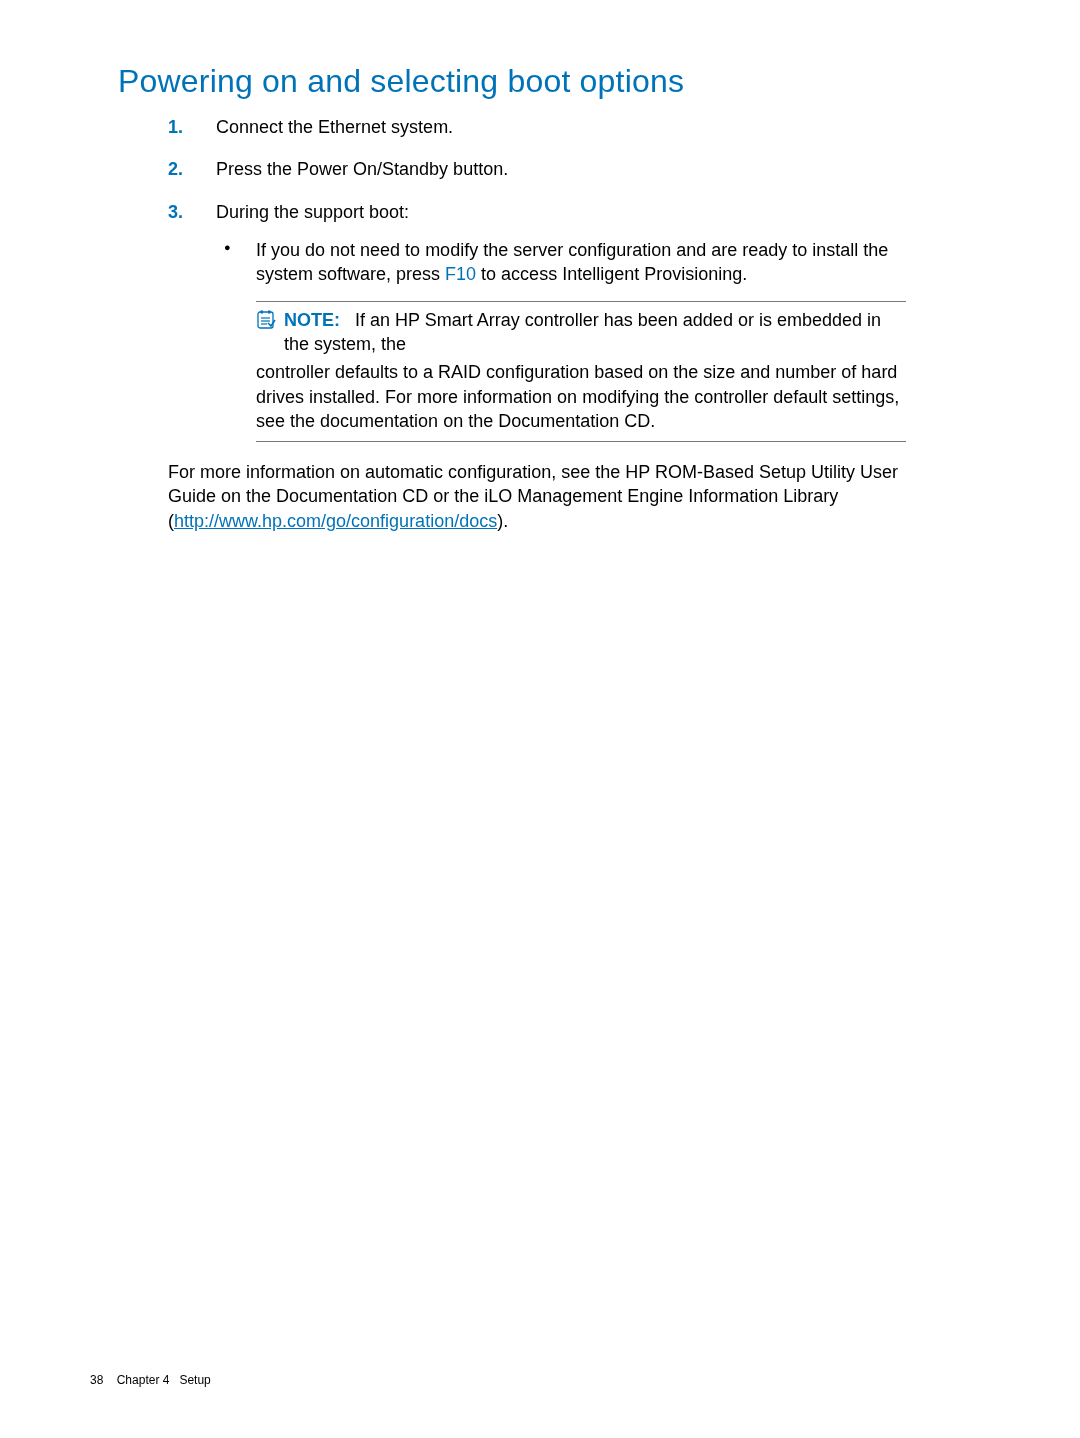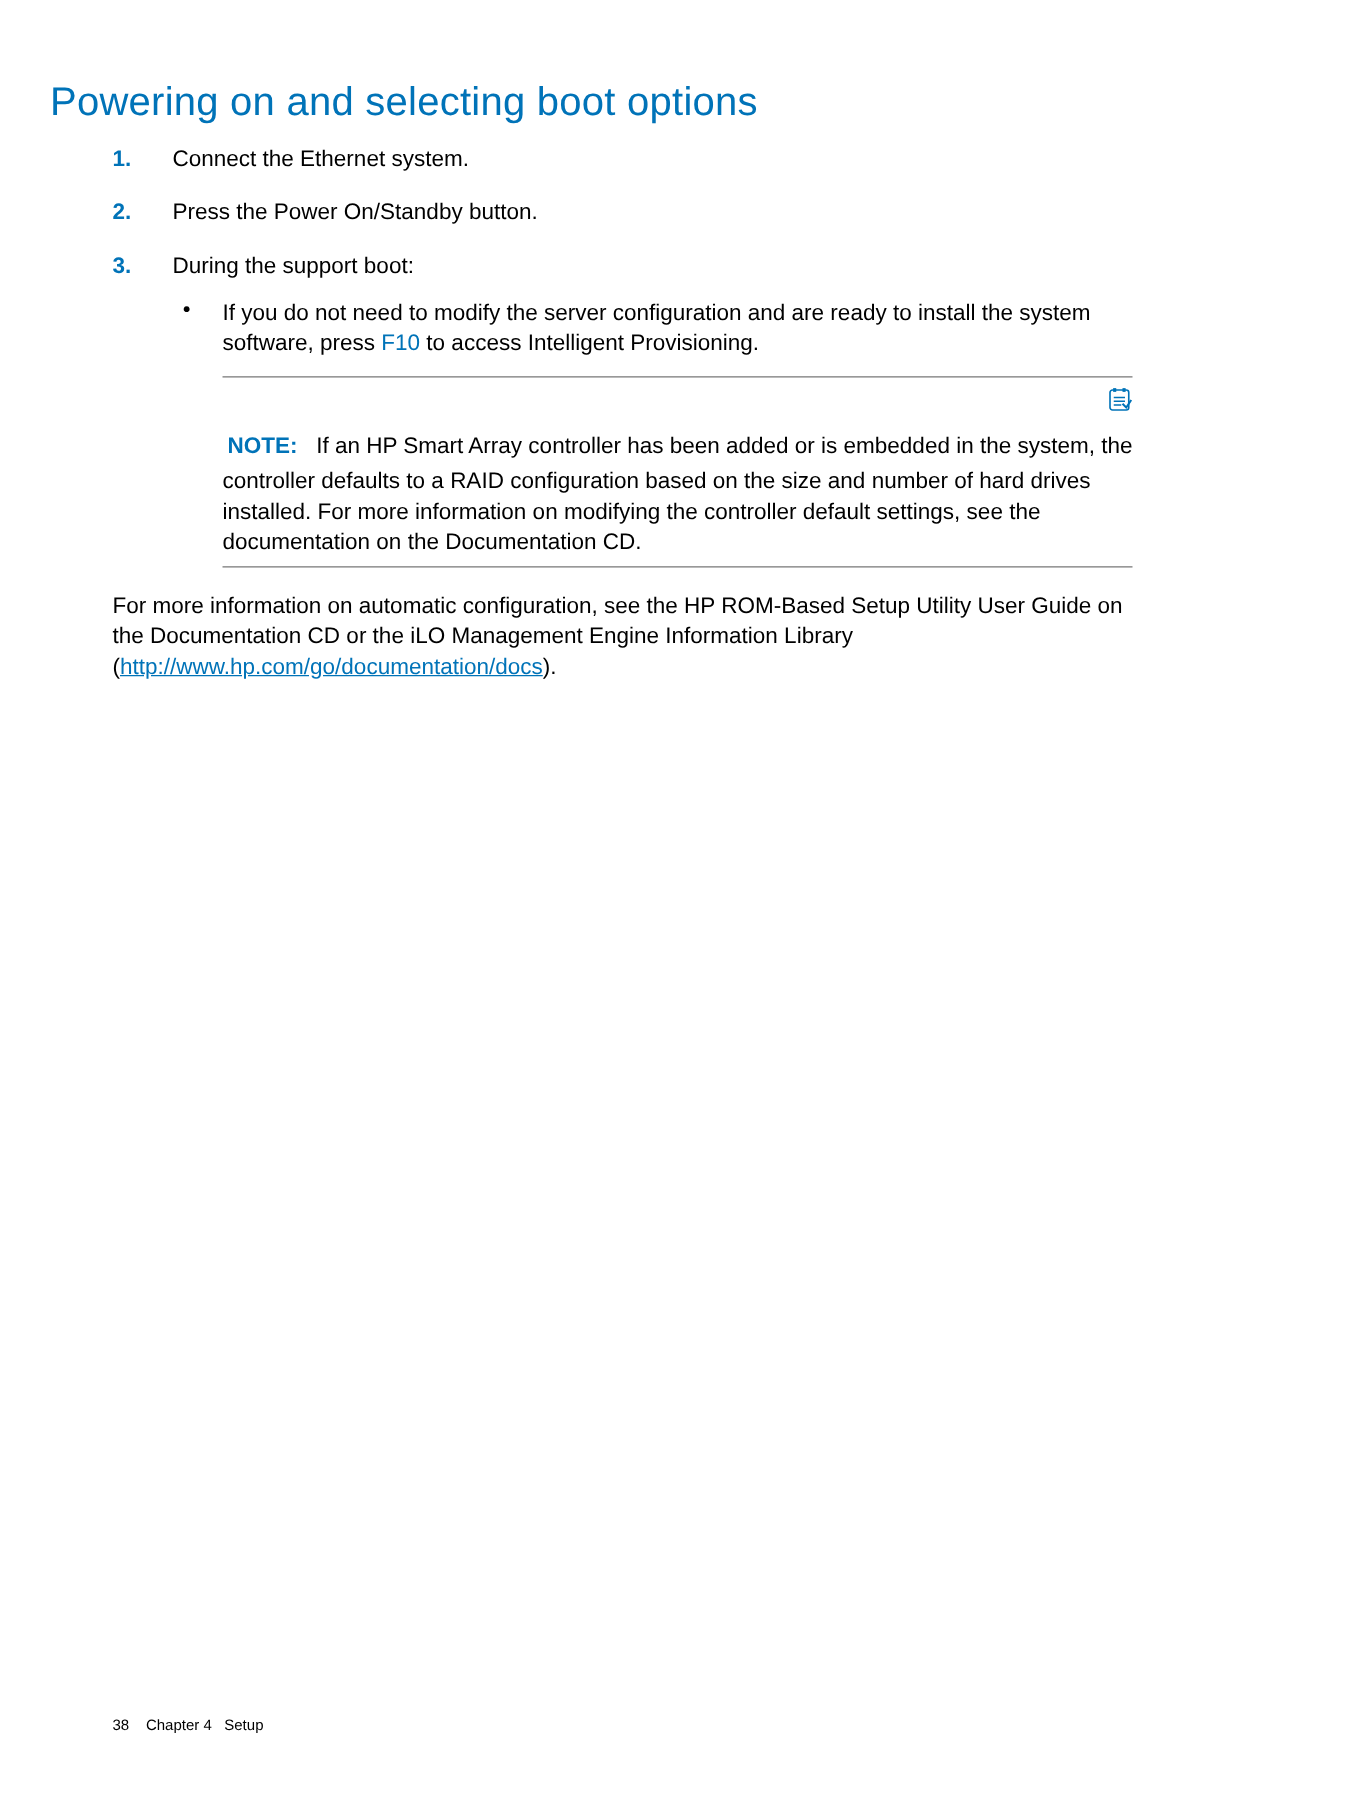--- a/index.html
+++ b/index.html
@@ -10,21 +10,21 @@
     height: 1438px;
     background: #fff;
     font-family: Arial, Helvetica, sans-serif;
     font-size: 18px;
     color: #000;
     line-height: 1.35;
   }
   .page {
     width: 996px;
     height: 1438px;
-    padding: 60px 90px 50px 40px;
+    padding: 60px 90px 50px 118px;
     position: relative;
   }
   h2.section {
     color: #0073b8;
     font-weight: 400;
     font-size: 32px;
     margin: 0 0 12px 0;
     letter-spacing: 0.2px;
   }
   h2.section.second {
@@ -70,23 +70,22 @@
   }
   .key { color: #0073b8; }
   .note-block {
     margin: 10px 0 0 40px;
     border-top: 1px solid #777;
     border-bottom: 1px solid #777;
     padding: 6px 0 8px 0;
   }
   .note-row {
     display: flex;
-    align-items: flex-end;
+    align-items: flex-start;
     gap: 8px;
-    flex-direction: column;
   }
   .note-icon {
     flex: 0 0 auto;
     margin-top: 2px;
   }
   .note-label { color: #0073b8; font-weight: bold; }
   .note-text-first {
     margin: 0;
   }
   .note-rest {
@@ -153,21 +152,21 @@
               <span class="note-label">NOTE:</span>&nbsp;&nbsp;&nbsp;<span>If an HP Smart Array controller has been added or is embedded in the system, the</span>
             </p>
           </div>
           <p class="note-rest">controller defaults to a RAID configuration based on the size and number of hard drives installed. For more information on modifying the controller default settings, see the documentation on the Documentation CD.</p>
         </div>
       </li>
     </ol>
   </div>
 
   <p class="para">
-    <span>For more information on automatic configuration, see the HP ROM-Based Setup Utility User Guide on the Documentation CD or the iLO Management Engine Information Library (</span><a class="link">http://www.hp.com/go/documentation/docs</a><span>).</span>
+    <span>For more information on automatic configuration, see the HP ROM-Based Setup Utility User Guide on the Documentation CD or the iLO Management Engine Information Library (</span><a class="link">http://www.hp.com/go/configuration/docs</a><span>).</span>
   </p>
 
 
 
   <div class="footer">
     <span>38</span>&nbsp;&nbsp;&nbsp;&nbsp;<span>Chapter 4</span>&nbsp;&nbsp;&nbsp;<span>Setup</span>
   </div>
 
 </div>
 

